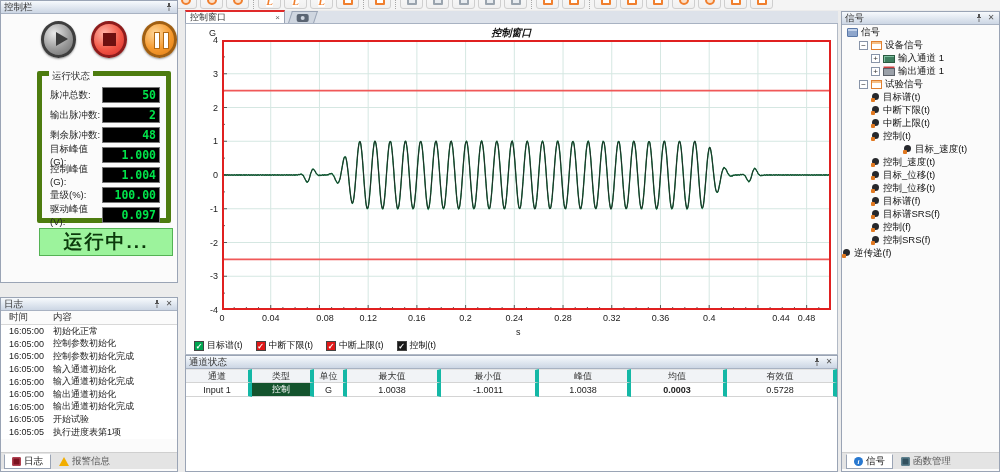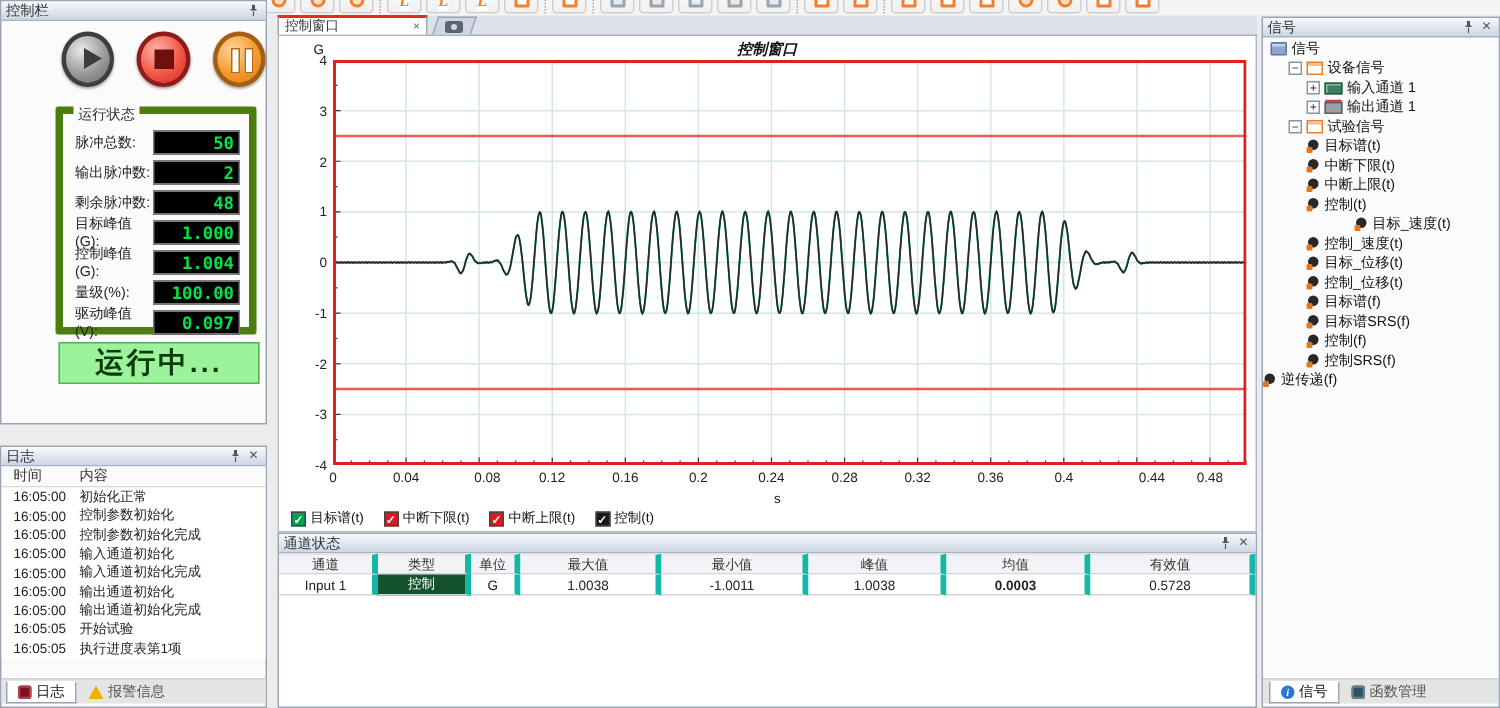--- a/index.html
+++ b/index.html
@@ -466,21 +466,21 @@
       <div class="tick-label xtick" style="left: 69.72px;">0.04</div>
       <div class="tick-label xtick" style="left: 104px; margin-left: 20px;">0.08</div>
       <div class="tick-label xtick" style="left: 167.16px;">0.12</div>
       <div class="tick-label xtick" style="left: 215.88px;">0.16</div>
       <div class="tick-label xtick" style="left: 264.6px;">0.2</div>
       <div class="tick-label xtick" style="left: 313.32px;">0.24</div>
       <div class="tick-label xtick" style="left: 362.04px;">0.28</div>
       <div class="tick-label xtick" style="left: 410.76px;">0.32</div>
       <div class="tick-label xtick" style="left: 459.48px;">0.36</div>
       <div class="tick-label xtick" style="left: 508.2px;">0.4</div>
-      <div class="tick-label xtick" style="left: 567px;">0.44</div>
+      <div class="tick-label xtick" style="left: 580px;">0.44</div>
       <div class="tick-label xtick" style="left: 605.64px;">0.48</div>
       <div class="tick-label ytick" style="top: 11px;">4</div>
       <div class="tick-label ytick" style="top: 44.75px;">3</div>
       <div class="tick-label ytick" style="top: 78.5px;">2</div>
       <div class="tick-label ytick" style="top: 112.25px;">1</div>
       <div class="tick-label ytick" style="top: 146px;">0</div>
       <div class="tick-label ytick" style="top: 179.75px;">-1</div>
       <div class="tick-label ytick" style="top: 213.5px;">-2</div>
       <div class="tick-label ytick" style="top: 247.25px;">-3</div>
       <div class="tick-label ytick" style="top: 281px;">-4</div>

